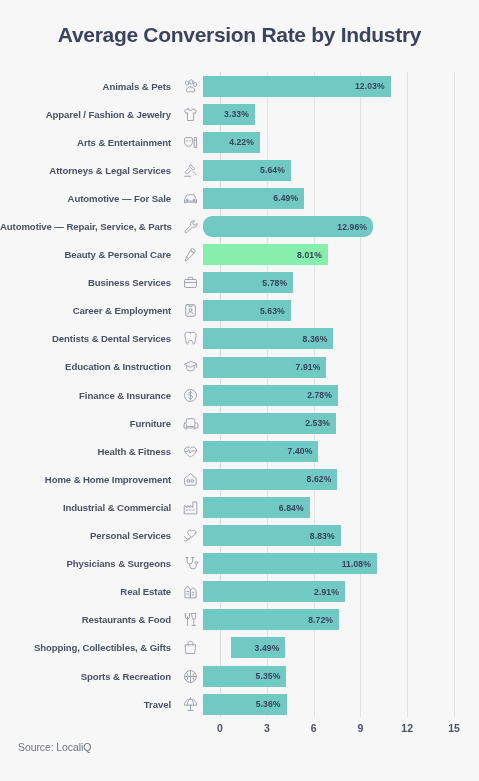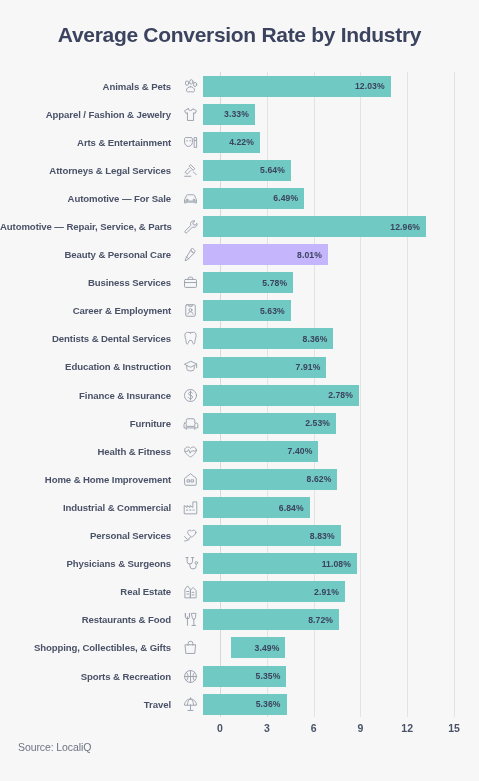--- a/index.html
+++ b/index.html
@@ -250,36 +250,36 @@
           </div>
         </div>
         <div class="bar-row">
           <div class="row-label">Automotive — Repair, Service, &amp; Parts</div>
           <div class="row-icon">
             <svg width="17" height="17" viewBox="0 0 20 20">
               <path d="M14.8 3.4a3.7 3.7 0 0 0-4.4 5.2L3.8 15.2a1.4 1.4 0 0 0 2 2l6.6-6.6a3.7 3.7 0 0 0 5.2-4.4l-2.2 2.2-2-.6-.6-2z" stroke="#9aa0ad" stroke-width="1.1" fill="none" stroke-linecap="round" stroke-linejoin="round"></path>
             </svg>
           </div>
           <div class="bar-track">
-            <div class="bar" style="width: 223px; background: rgb(112, 201, 194);">
+            <div class="bar" style="width: 170px; background: rgb(112, 201, 194); border-radius: 9px;">
               <span class="bar-value">12.96%</span>
             </div>
           </div>
         </div>
         <div class="bar-row">
           <div class="row-label">Beauty &amp; Personal Care</div>
           <div class="row-icon">
             <svg width="17" height="17" viewBox="0 0 20 20">
               <path d="M12.4 2.6 15.6 5.8l-1.6 2.8-3.4-3.4z" stroke="#9aa0ad" stroke-width="1.1" fill="none" stroke-linecap="round" stroke-linejoin="round"></path>
               <path d="M10.4 5.4 13.8 8.8 6 16.6 3.6 17.4l.8-2.4z" stroke="#9aa0ad" stroke-width="1.1" fill="none" stroke-linecap="round" stroke-linejoin="round"></path>
               <path d="M5.2 12.6 8 15.4" stroke="#9aa0ad" stroke-width="1.1" fill="none" stroke-linecap="round" stroke-linejoin="round"></path>
             </svg>
           </div>
           <div class="bar-track">
-            <div class="bar" style="width: 124.956px; background: #c4b5fd;">
+            <div class="bar" style="width: 124.956px; background: #86efac;">
               <span class="bar-value">8.01%</span>
             </div>
           </div>
         </div>
         <div class="bar-row">
           <div class="row-label">Business Services</div>
           <div class="row-icon">
             <svg width="17" height="17" viewBox="0 0 20 20">
               <rect x="3" y="6.4" width="14" height="9.4" rx="1.2" stroke="#9aa0ad" stroke-width="1.1" fill="none" stroke-linecap="round" stroke-linejoin="round"></rect>
               <path d="M7.4 6.4V5a1.2 1.2 0 0 1 1.2-1.2h2.8A1.2 1.2 0 0 1 12.6 5v1.4" stroke="#9aa0ad" stroke-width="1.1" fill="none" stroke-linecap="round" stroke-linejoin="round"></path>
@@ -339,21 +339,21 @@
         <div class="bar-row">
           <div class="row-label">Finance &amp; Insurance</div>
           <div class="row-icon">
             <svg width="17" height="17" viewBox="0 0 20 20">
               <circle cx="10" cy="10" r="7.1" stroke="#9aa0ad" stroke-width="1.1" fill="none" stroke-linecap="round" stroke-linejoin="round"></circle>
               <path d="M12.3 7.2c-.5-.8-1.4-1.1-2.3-1.1-1.2 0-2.2.7-2.2 1.8 0 2.5 4.6 1.3 4.6 3.9 0 1.2-1 2-2.4 2-1 0-1.9-.4-2.4-1.2" stroke="#9aa0ad" stroke-width="1.1" fill="none" stroke-linecap="round" stroke-linejoin="round"></path>
               <path d="M10 4.6v10.8" stroke="#9aa0ad" stroke-width="1.1" fill="none" stroke-linecap="round" stroke-linejoin="round"></path>
             </svg>
           </div>
           <div class="bar-track">
-            <div class="bar" style="width: 156px; background: rgb(112, 201, 194);">
+            <div class="bar" style="width: 135px; background: rgb(112, 201, 194);">
               <span class="bar-value">2.78%</span>
             </div>
           </div>
         </div>
         <div class="bar-row">
           <div class="row-label">Furniture</div>
           <div class="row-icon">
             <svg width="17" height="17" viewBox="0 0 20 20">
               <path d="M5 9.2V6.4a2 2 0 0 1 2-2h6a2 2 0 0 1 2 2v2.8" stroke="#9aa0ad" stroke-width="1.1" fill="none" stroke-linecap="round" stroke-linejoin="round"></path>
               <path d="M3.2 9.4a1.8 1.8 0 0 1 1.8 1.8v2.2h10v-2.2a1.8 1.8 0 0 1 3.6 0v4H2.4v-4a1.8 1.8 0 0 1 .8-1.8z" stroke="#9aa0ad" stroke-width="1.1" fill="none" stroke-linecap="round" stroke-linejoin="round"></path>
@@ -428,21 +428,21 @@
           <div class="row-label">Physicians &amp; Surgeons</div>
           <div class="row-icon">
             <svg width="17" height="17" viewBox="0 0 20 20">
               <path d="M6 3v4.4a3.2 3.2 0 0 0 6.4 0V3" stroke="#9aa0ad" stroke-width="1.1" fill="none" stroke-linecap="round" stroke-linejoin="round"></path>
               <path d="M4.6 3h2.6M11.2 3h2.6" stroke="#9aa0ad" stroke-width="1.1" fill="none" stroke-linecap="round" stroke-linejoin="round"></path>
               <path d="M9.2 10.6v2a3.8 3.8 0 0 0 7.6 0v-1.2" stroke="#9aa0ad" stroke-width="1.1" fill="none" stroke-linecap="round" stroke-linejoin="round"></path>
               <circle cx="16.8" cy="9.2" r="1.5" stroke="#9aa0ad" stroke-width="1.1" fill="none" stroke-linecap="round" stroke-linejoin="round"></circle>
             </svg>
           </div>
           <div class="bar-track">
-            <div class="bar" style="width: 154px; background: rgb(112, 201, 194);">
+            <div class="bar" style="width: 174px; background: rgb(112, 201, 194);">
               <span class="bar-value">11.08%</span>
             </div>
           </div>
         </div>
         <div class="bar-row">
           <div class="row-label">Real Estate</div>
           <div class="row-icon">
             <svg width="17" height="17" viewBox="0 0 20 20">
               <path d="M3.4 17V7.4L6.6 3.4 9.8 7.4V17z" stroke="#9aa0ad" stroke-width="1.1" fill="none" stroke-linecap="round" stroke-linejoin="round"></path>
               <path d="M9.8 17V8.6l3.2-3.4 3.6 3.6V17z" stroke="#9aa0ad" stroke-width="1.1" fill="none" stroke-linecap="round" stroke-linejoin="round"></path>

